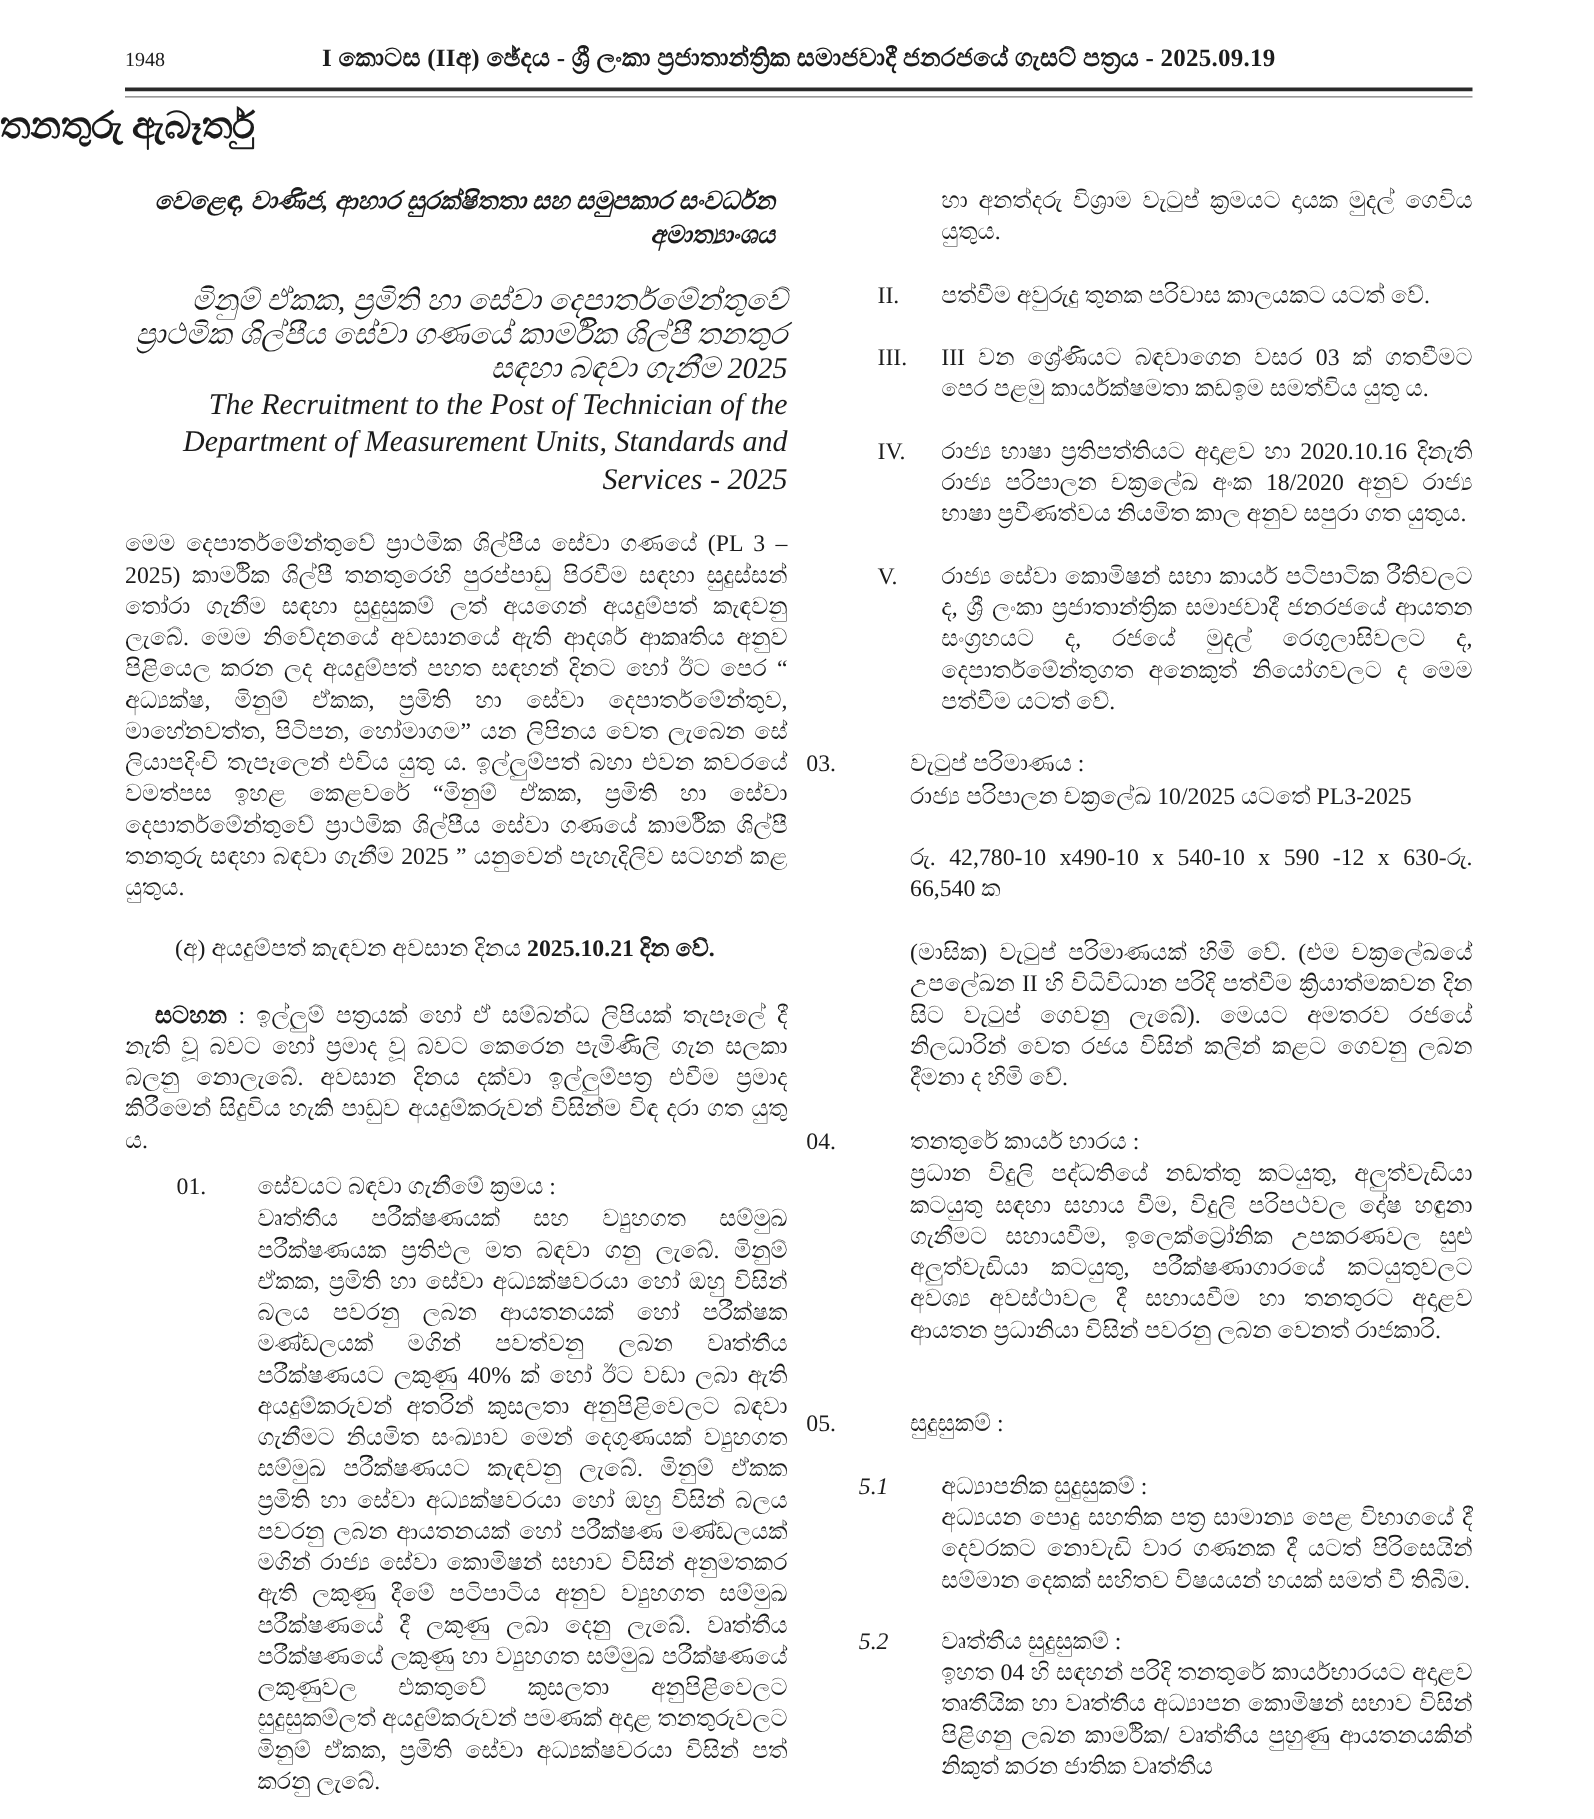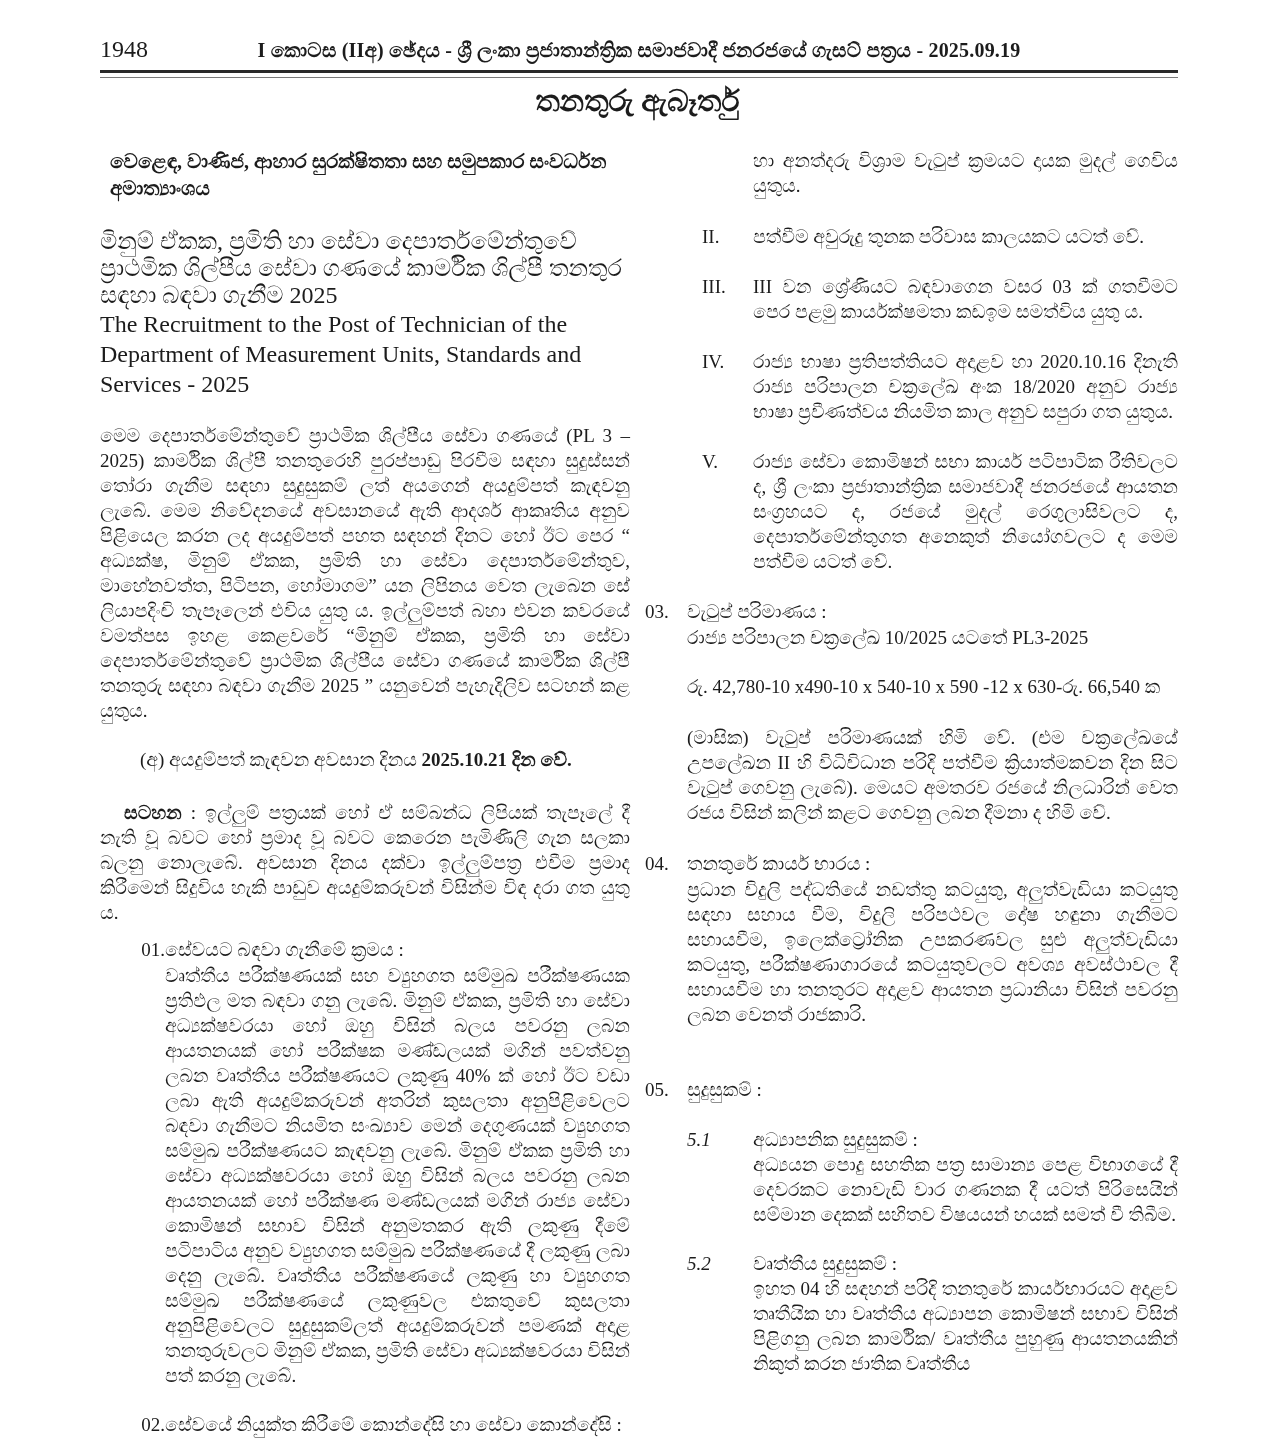--- a/index.html
+++ b/index.html
@@ -6,47 +6,47 @@
   body{
     width:1275px;height:1455px;
     font-family:"Liberation Serif","DejaVu Serif",serif;
     color:#1c1c1c;
     -webkit-font-smoothing:antialiased;
   }
   .page{position:relative;width:1275px;height:1455px;background:#ffffff;overflow:hidden;}
 
   
   .hdr{position:absolute;top:36px;left:100px;width:1078px;display:flex;align-items:baseline;}
-  .hdr .pgnum{font-size:24px;width:90px;flex:0 0 auto;font-family:Liberation Serif, serif;}
+  .hdr .pgnum{font-size:16px;width:90px;flex:0 0 auto;font-family:Liberation Serif, serif;}
   .hdr .htitle{flex:1;text-align:center;font-weight:bold;font-size:20px;letter-spacing:.2px;}
   .rule{position:absolute;top:70px;left:100px;width:1078px;height:4px;
         border-top:3px solid #2a2a2a;border-bottom:1px solid #7a7a7a;}
-  .doc-title{position:absolute;top:84px;left:0;width:1275px;text-align:center;
+  .doc-title{position:absolute;top:84px;left:0;width:1275px;text-align:left;
         font-size:30px;font-weight:bold;}
 
   
   .col{position:absolute;top:148px;font-size:19px;line-height:25px;}
   .col.left{left:100px;width:530px;}
   .col.right{left:645px;width:533px;}
 
-  .center{text-align:left;}
+  .center{text-align:right;font-style:italic;}
   .jst{text-align:justify;}
   .bold{font-weight:bold;}
 
   .ministry{font-weight:bold;font-size:20px;line-height:27px;margin:0 10px 26px 10px;}
   .title-si{font-size:24px;line-height:27px;margin:0 0 0 0;}
   .title-en{font-size:24px;line-height:30px;margin:0 0 24px 0;}
 
   p{margin:0;}
   .intro{margin-bottom:24px;}
   .deadline{margin-bottom:28px;text-indent:40px;}
   .note{margin-bottom:12px;text-indent:24px;}
 
   
-  .sec{display:flex;margin-bottom:24px;}
+  .sec{display:flex;margin-bottom:24px;gap:41px;}
   .sec .snum{flex:0 0 auto;}
   .col.left .sec .snum{width:65px;padding-left:15px;box-sizing:border-box;text-align:right;}
   .col.right .sec .snum{width:42px;}
   .sec .sbody{flex:1;}
   .sec .shead{margin-bottom:1px;}
 
   
   .ritem{display:flex;margin-bottom:25px;}
   .col.left .ritem{margin-top:24px;}
   .col.left .ritem .rnum{flex:0 0 auto;width:50px;margin-left:147px;}

